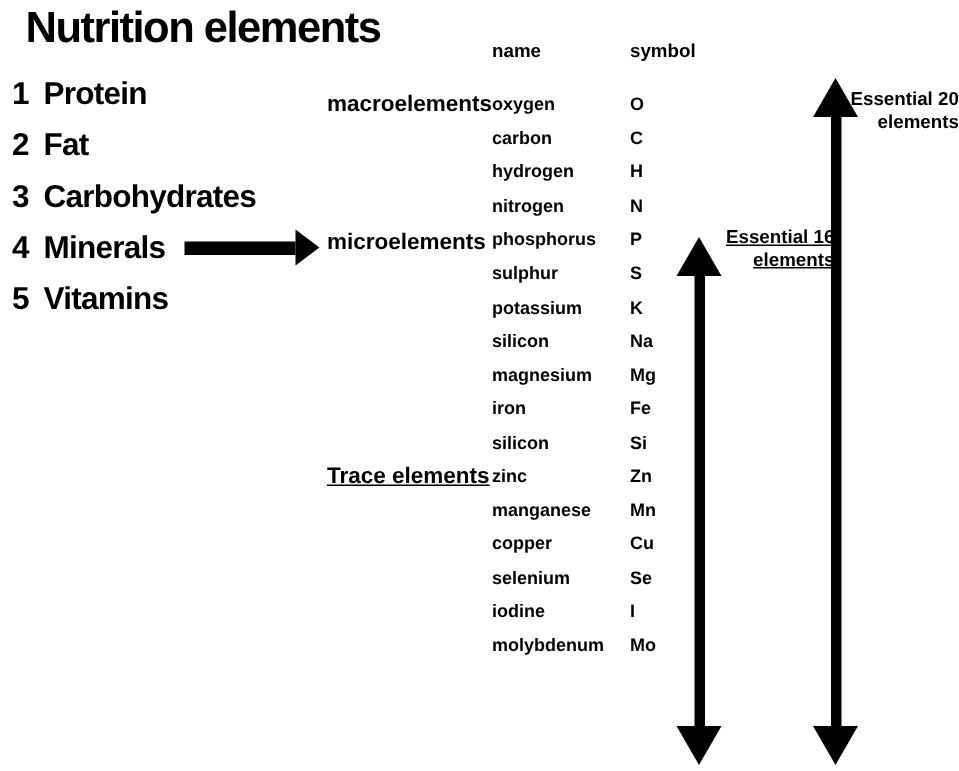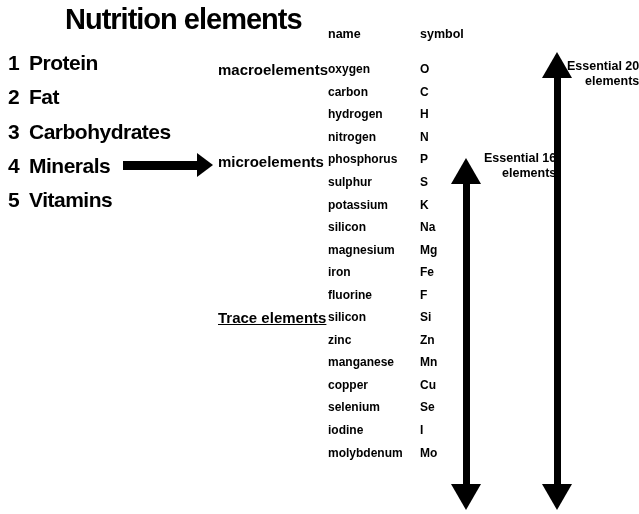--- a/index.html
+++ b/index.html
@@ -13,21 +13,20 @@
     font-weight: bold;
     overflow: hidden;
   }
   .title {
     position: absolute;
     left: 17px;
     top: 3px;
     font-size: 29px;
     letter-spacing: -1px;
     white-space: nowrap;
-    margin-left: 48px;
   }
   
   .nlist { position: absolute; left: 8px; top: 46px; }
   .nitem {
     height: 34.3px;
     display: flex;
     align-items: center;
     font-size: 21px;
     letter-spacing: -0.5px;
     white-space: nowrap;
@@ -72,21 +71,21 @@
   .varrow .head-down {
     width: 0; height: 0;
     border-left: 15px solid transparent;
     border-right: 15px solid transparent;
     border-top: 26px solid #000;
   }
   .varrow16 { left: 451px; top: 158px; height: 352px; }
   .varrow20 { left: 542px; top: 52px; height: 458px; }
   
   .ess { position: absolute; font-size: 12.5px; line-height: 15px; white-space: nowrap; }
-  .ess16 { left: 484px; top: 151px; }
+  .ess16 { left: 484px; top: 151px; text-decoration: underline; }
   .ess20 { left: 567px; top: 59px; }
   .ess .l2 { padding-left: 3px; text-align: right; }
 </style>
 </head>
 <body>
 
 <div class="canvas">
 
   <div class="title">Nutrition elements</div>
 
@@ -160,24 +159,20 @@
     </div>
     <div class="trow">
       <span class="tname">magnesium</span>
       <span class="tsym">Mg</span>
     </div>
     <div class="trow">
       <span class="tname">iron</span>
       <span class="tsym">Fe</span>
     </div>
     <div class="trow">
-      <span class="tname">fluorine</span>
-      <span class="tsym">F</span>
-    </div>
-    <div class="trow">
       <span class="tname">silicon</span>
       <span class="tsym">Si</span>
     </div>
     <div class="trow">
       <span class="tname">zinc</span>
       <span class="tsym">Zn</span>
     </div>
     <div class="trow">
       <span class="tname">manganese</span>
       <span class="tsym">Mn</span>

